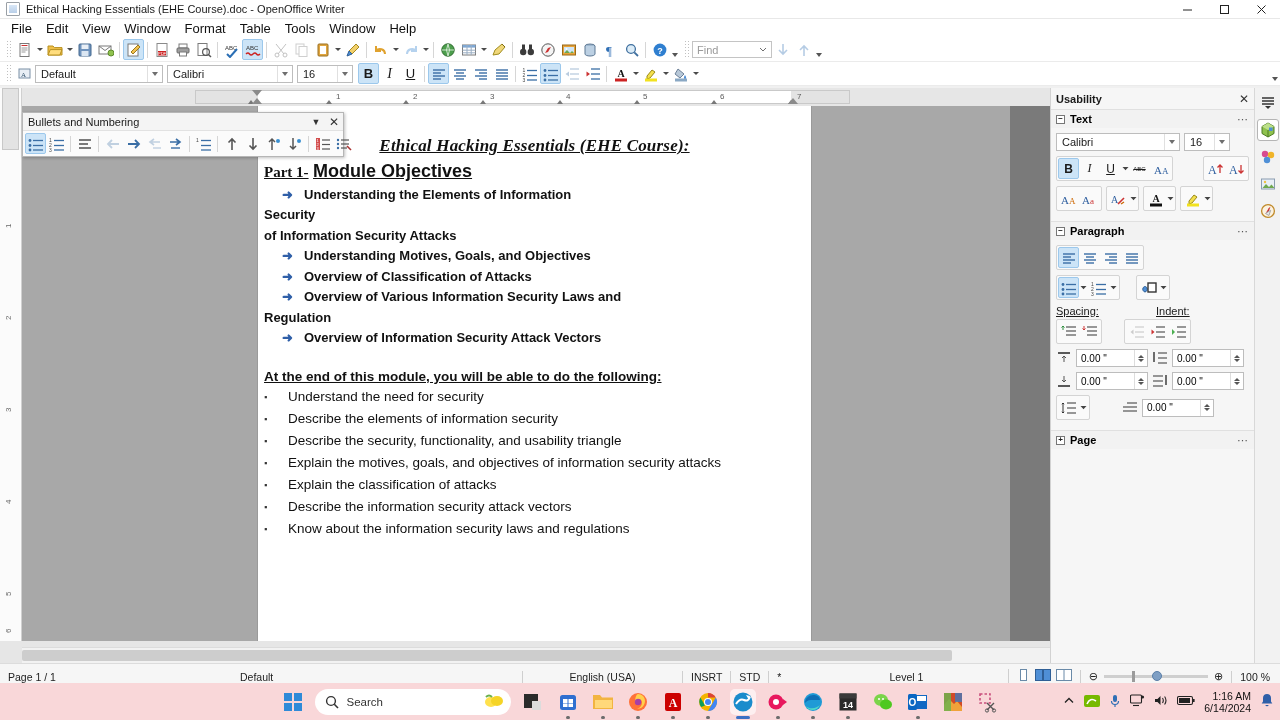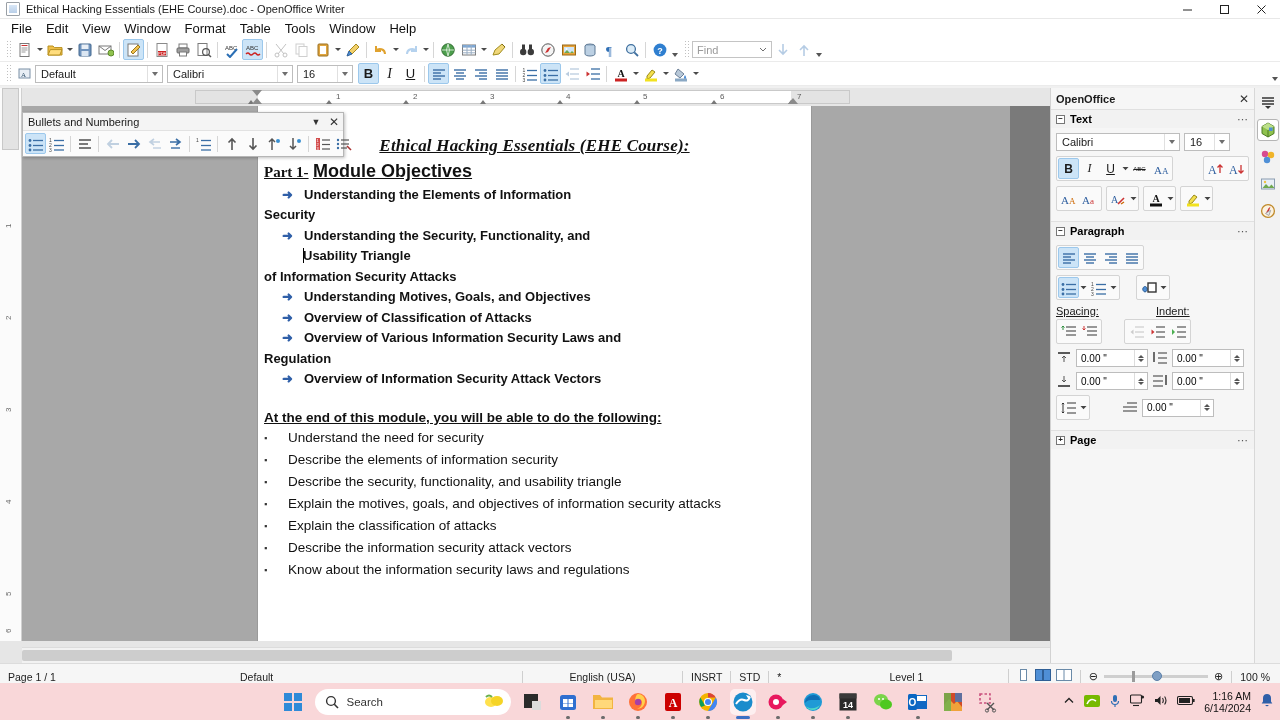--- a/index.html
+++ b/index.html
@@ -678,24 +678,20 @@
               <span class="mod">Module Objectives</span>
             </div>
 
             <div class="obj">
 
               <div class="li">
                 <span class="wrap"><span class="bul">➜</span><span>Understanding the Elements of Information</span></span>
                 <span class="wrap">Security</span>
               </div>
 
-              <div class="li">
-                <span class="wrap"><span class="bul">➜</span><span>Understanding the Security, Functionality, and</span></span>
-                <span class="wrap ind"><span class="caret-bar"></span><span>Usability Triangle</span></span>
-              </div>
 
               <div class="li">
                 <span class="wrap">of Information Security Attacks</span>
                 <span class="wrap"><span class="bul">➜</span><span>Understanding Motives, Goals, and Objectives</span></span>
               </div>
 
               <div class="li">
                 <span class="wrap"><span class="bul">➜</span><span>Overview of Classification of Attacks</span></span>
               </div>
 
@@ -908,21 +904,21 @@
               <path d="M11 10l4 4" stroke="#a33" stroke-width="1.6"></path>
             </svg>
         </div>
       </div>
     </div>
 
   </div>
 
   <div class="sidebar">
     <div class="sb-head">
-      <span>OpenOffice</span>
+      <span>Usability</span>
       <span class="x">✕</span>
     </div>
 
     <div class="sb-sect">
       <div class="sb-sect-head">
         <span class="expander">−</span>
         <span>Text</span>
         <span class="dots">⋯</span>
       </div>
       <div class="sb-body">

